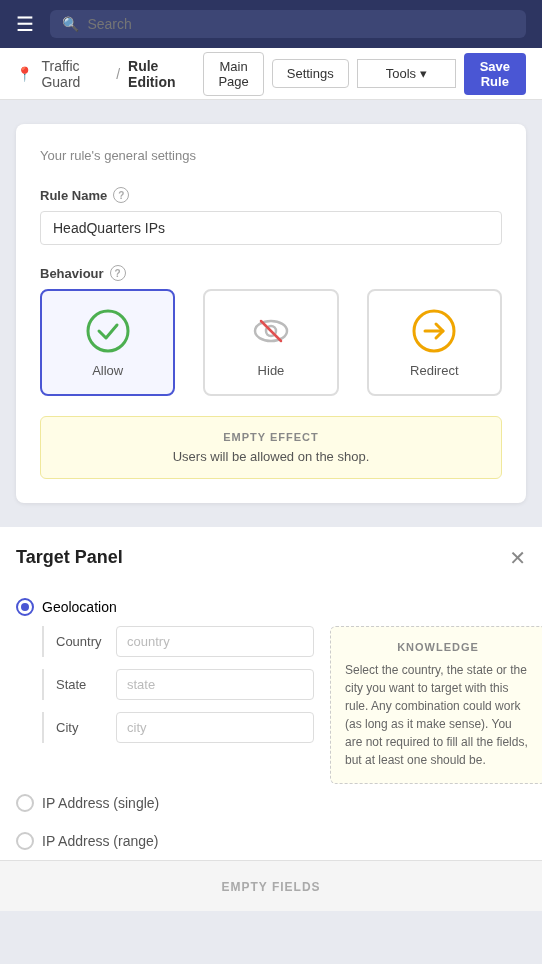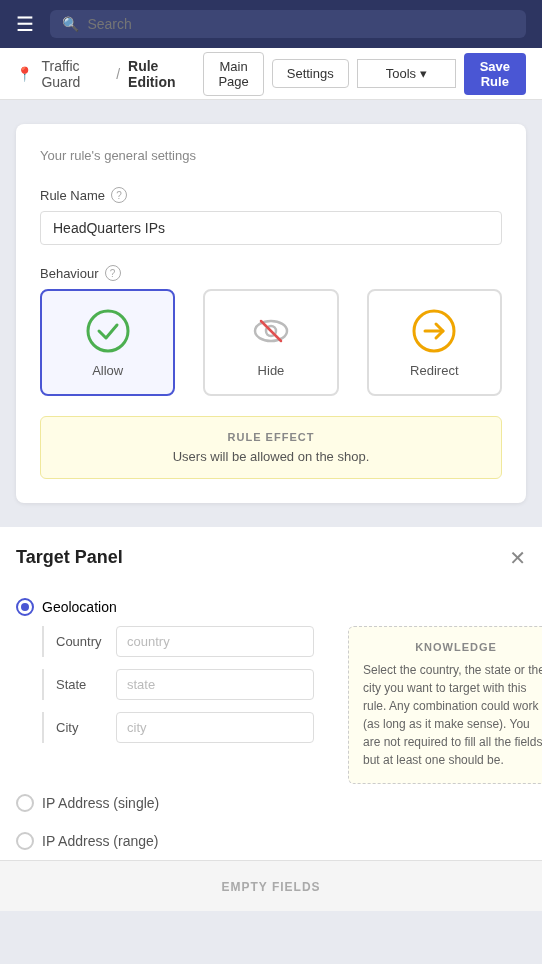--- a/index.html
+++ b/index.html
@@ -114,21 +114,21 @@
       margin-bottom: 4px;
     }
     .section-subtitle {
       font-size: 13px;
       color: #888;
       margin-bottom: 24px;
     }
 
     .field-label {
       font-size: 13px;
-      font-weight: 400;
+      font-weight: 700;
       color: #444;
       margin-bottom: 8px;
       display: flex;
       align-items: center;
       gap: 6px;
     }
     .help-icon {
       display: inline-flex;
       align-items: center;
       justify-content: center;
@@ -259,21 +259,21 @@
     }
     .radio-label-plain {
       font-size: 14px;
       color: #555;
     }
 
     
     .geo-panel {
       margin-left: 26px;
       display: flex;
-      gap: 34px;
+      gap: 16px;
     }
     .geo-fields {
       flex: 1;
     }
     .geo-row {
       display: flex;
       align-items: center;
       gap: 12px;
       margin-bottom: 12px;
       padding-left: 12px;
@@ -410,21 +410,21 @@
               <polyline points="24,15 31,22 24,29" fill="none" stroke="#f0a500" stroke-width="3" stroke-linecap="round" stroke-linejoin="round"></polyline>
             </svg>
           </div>
           <span class="behaviour-label">Redirect</span>
         </div>
 
       </div>
     </div>
 
     <div class="rule-effect-banner">
-      <div class="rule-effect-title">RULE EFFECT</div>
+      <div class="rule-effect-title">EMPTY EFFECT</div>
       <div class="rule-effect-text">Users will be allowed on the shop.</div>
     </div>
   </div>
 
 </div>
 
 <div style="background: white; margin: 0; padding: 0;">
   <div style="padding: 20px 16px 0 16px;">
 
     <div class="target-panel-header">

